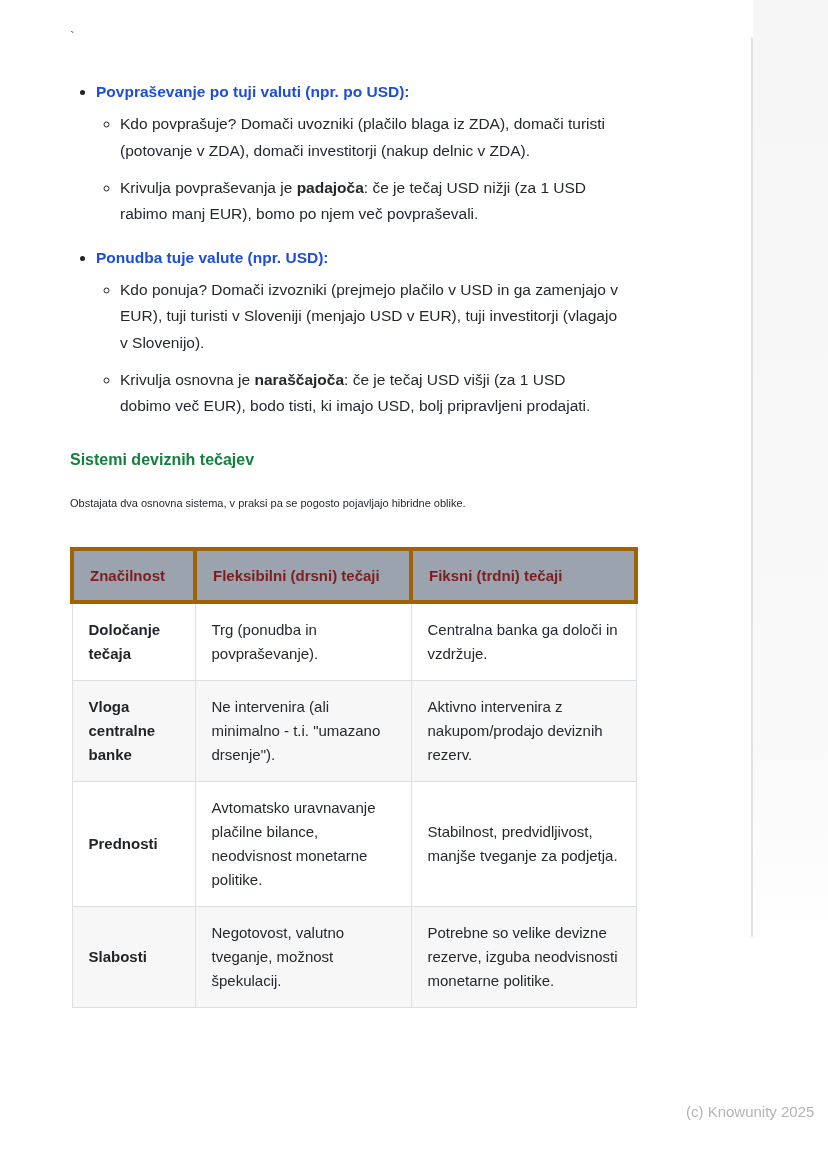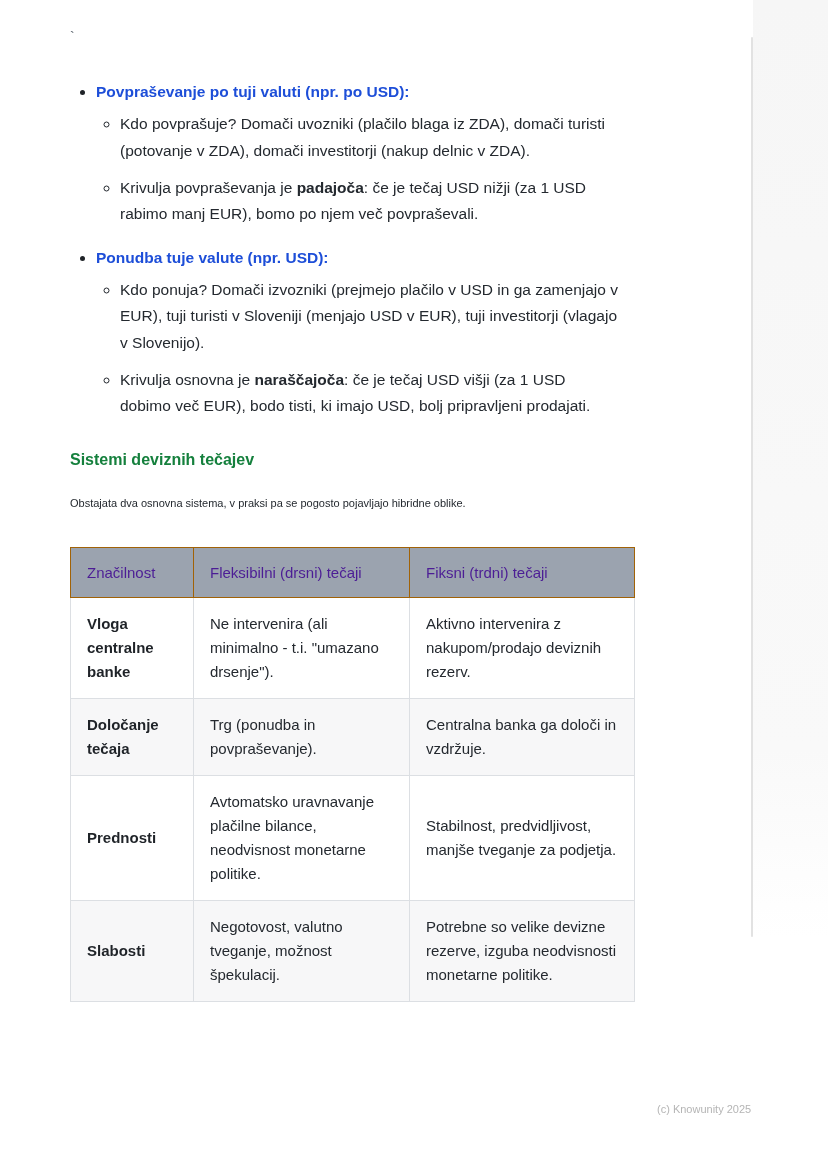--- a/index.html
+++ b/index.html
@@ -73,27 +73,27 @@
   }
 
   table.cmp {
     margin-top: 34px;
     width: 564px;
     border-collapse: collapse;
     table-layout: fixed;
   }
   table.cmp thead th {
     background: #9ba3af;
-    color: #4c1d95;
-    font-weight: 400;
+    color: #7f1d1d;
+    font-weight: 700;
     font-size: 15px;
     text-align: left;
     padding: 16px 16px;
     vertical-align: middle;
-    border: 1px solid #a16207;
+    border: 4px solid #a16207;
   }
   table.cmp thead th + th { border-left: 1px solid #b2b8c1; }
   table.cmp tbody th,
   table.cmp tbody td {
     border: 1px solid #dcdfe3;
     padding: 14px 16px;
     font-size: 15px;
     line-height: 1.6;
     vertical-align: middle;
     text-align: left;
@@ -119,23 +119,23 @@
     left: 751px;
     top: 37px;
     width: 2px;
     height: 900px;
     background: #e2e2e2;
     border-radius: 2px;
   }
 
   .footer-credit {
     position: absolute;
-    left: 657px;
+    left: 686px;
     top: 1103px;
-    font-size: 11px;
+    font-size: 15px;
     color: #b5b5b5;
     white-space: nowrap;
   }
 </style>
 </head>
 <body>
 
 <div class="page-margin-shade"></div>
 <div class="page-edge-line"></div>
 
@@ -180,30 +180,30 @@
     </colgroup>
     <thead>
       <tr>
         <th>Značilnost</th>
         <th>Fleksibilni (drsni) tečaji</th>
         <th>Fiksni (trdni) tečaji</th>
       </tr>
     </thead>
     <tbody>
       <tr>
+        <th class="feature">Določanje tečaja</th>
+        <td>Trg (ponudba in povpraševanje).</td>
+        <td>Centralna banka ga določi in vzdržuje.</td>
+      </tr>
+      <tr>
         <th class="feature">Vloga centralne banke</th>
         <td>Ne intervenira (ali minimalno - t.i. "umazano drsenje").</td>
         <td>Aktivno intervenira z nakupom/prodajo deviznih rezerv.</td>
       </tr>
       <tr>
-        <th class="feature">Določanje tečaja</th>
-        <td>Trg (ponudba in povpraševanje).</td>
-        <td>Centralna banka ga določi in vzdržuje.</td>
-      </tr>
-      <tr>
         <th class="feature">Prednosti</th>
         <td>Avtomatsko uravnavanje plačilne bilance, neodvisnost monetarne politike.</td>
         <td>Stabilnost, predvidljivost, manjše tveganje za podjetja.</td>
       </tr>
       <tr>
         <th class="feature">Slabosti</th>
         <td>Negotovost, valutno tveganje, možnost špekulacij.</td>
         <td>Potrebne so velike devizne rezerve, izguba neodvisnosti monetarne politike.</td>
       </tr>
     </tbody>

